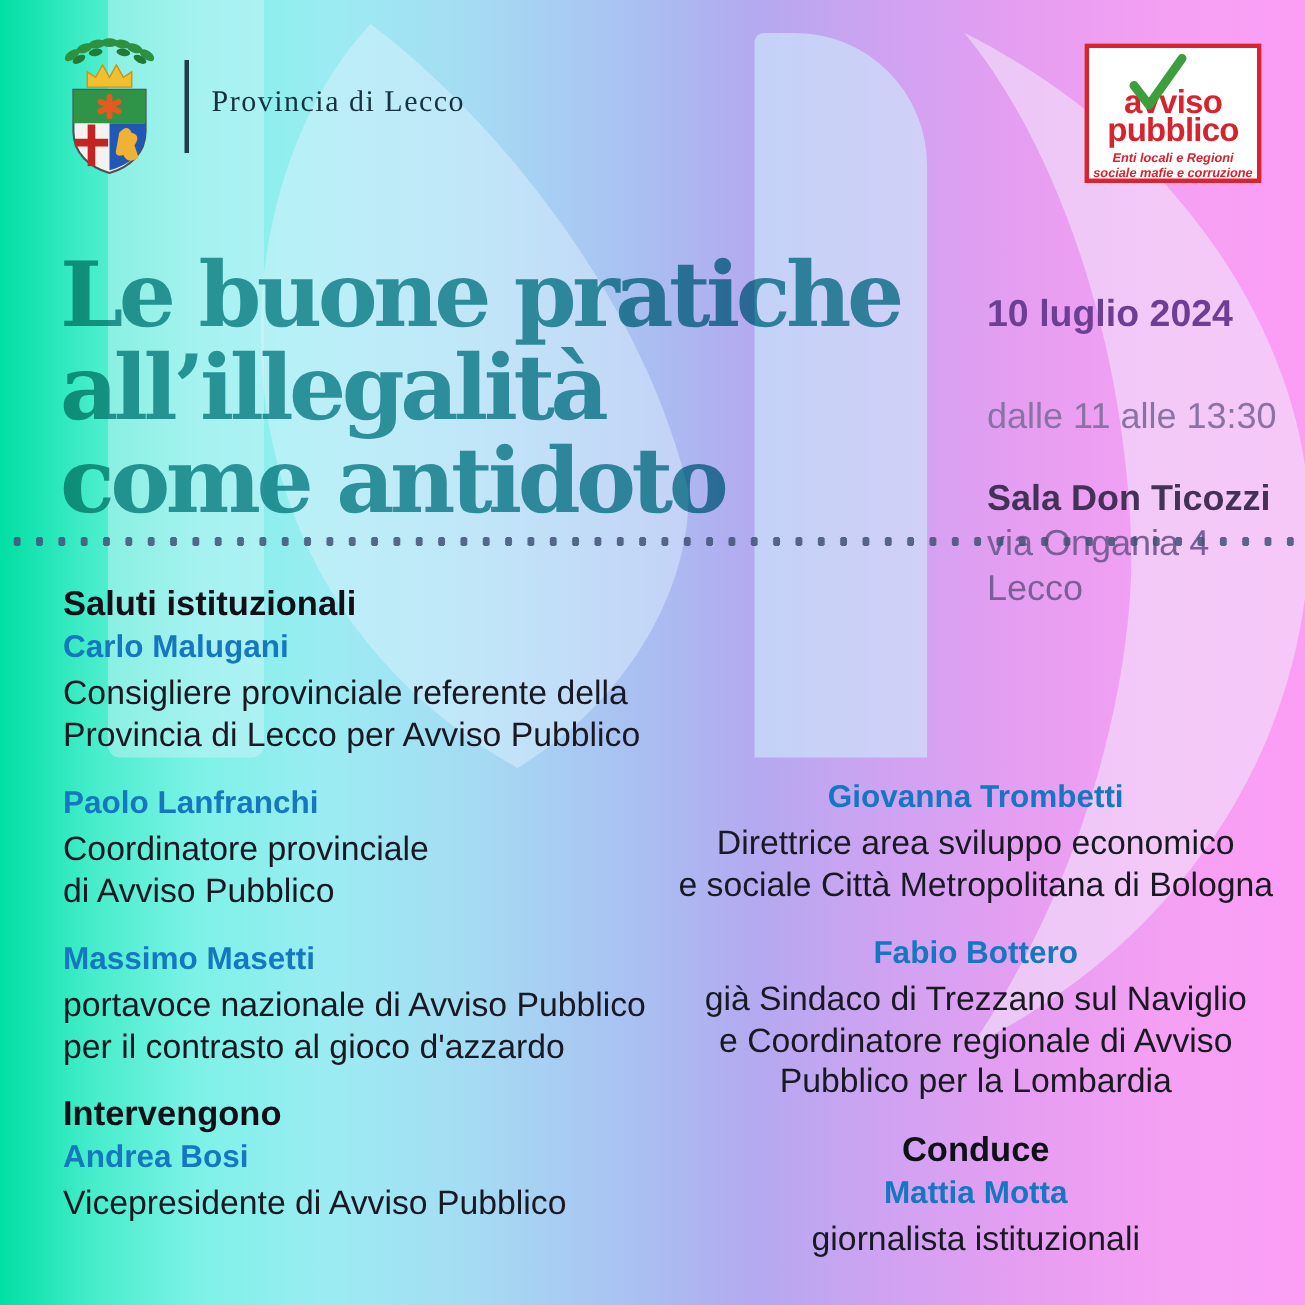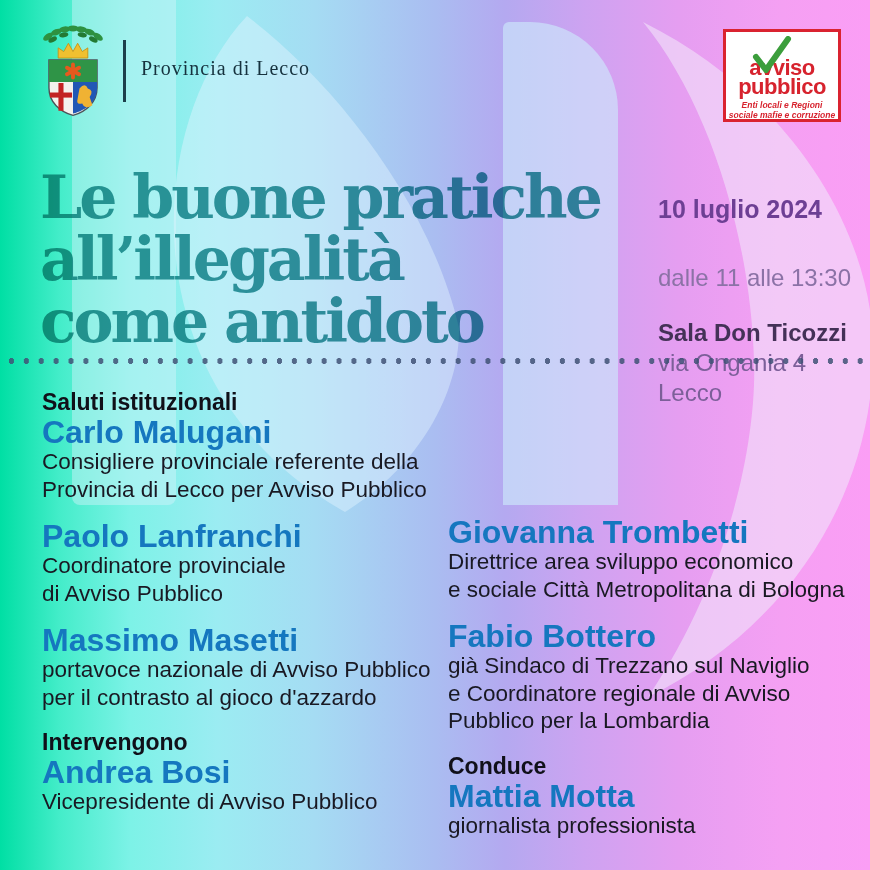--- a/index.html
+++ b/index.html
@@ -39,24 +39,24 @@
   .ww-addr{color:#7c5f99;}
 
   
   .dots{position:absolute;left:0;top:356px;width:870px;height:10px;
     background-image:radial-gradient(ellipse 2.6px 3.3px at center,rgba(64,82,118,0.85) 98%,rgba(64,82,118,0));
     background-size:14.9px 10px;background-repeat:repeat-x;background-position:4px 50%;}
 
   
   .col{position:absolute;width:405px;}
   .col-left{left:42px;top:388px;}
-  .col-right{left:448px;top:516px;}
+  .col-right{left:448px;top:516px;text-align:center;}
   .block{margin-bottom:17px;}
   .sec{font-weight:700;font-size:23px;line-height:28px;color:#101019;}
-  .name{font-weight:700;font-size:32px;line-height:32px;color:#1577bf;}
+  .name{font-weight:700;font-size:21px;line-height:32px;color:#1577bf;}
   .role{font-size:22.5px;line-height:27.5px;color:#191923;white-space:pre-line;}
 </style>
 </head>
 <body>
 
 <div class="poster">
 
   <svg class="bg-shapes" viewBox="0 0 870 870" aria-hidden="true">
     <rect x="72" y="-10" width="104" height="515" rx="8" fill="#dcf2fc" opacity="0.42"></rect>
     <path d="M247 16 C142 128 130 392 345 512 C420 466 460 392 459 328 C430 202 332 80 247 16 Z" fill="#e3f4ff" opacity="0.45"></path>
@@ -162,17 +162,17 @@
     </div>
     <div class="block">
       <div class="name">Fabio Bottero</div>
       <div class="role">già Sindaco di Trezzano sul Naviglio
 e Coordinatore regionale di Avviso
 Pubblico per la Lombardia</div>
     </div>
     <div class="block">
       <div class="sec">Conduce</div>
       <div class="name">Mattia Motta</div>
-      <div class="role">giornalista professionista</div>
+      <div class="role">giornalista istituzionali</div>
     </div>
   </section>
 
 </div>
 
 </body></html>

